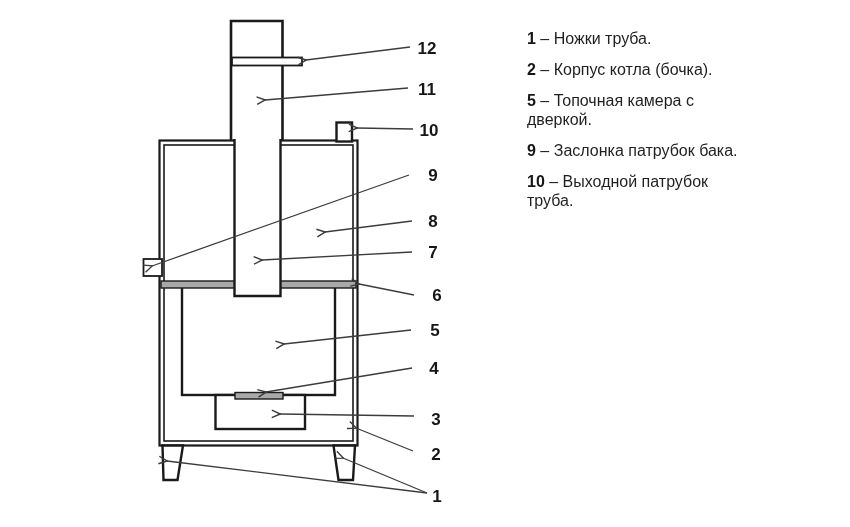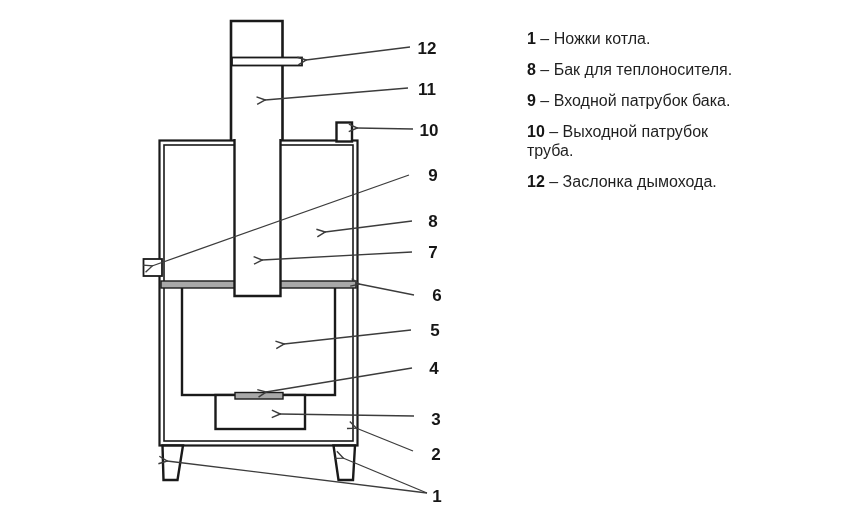--- a/index.html
+++ b/index.html
@@ -86,21 +86,22 @@
       <text class="callout-num" x="437" y="301">6</text>
       <text class="callout-num" x="435" y="336">5</text>
       <text class="callout-num" x="434" y="374">4</text>
       <text class="callout-num" x="436" y="425">3</text>
       <text class="callout-num" x="436" y="460">2</text>
       <text class="callout-num" x="437" y="502">1</text>
     </g>
   </svg>
 
   <div class="legend">
-    <p><b>1</b> <span>–</span> <span class="txt">Ножки котла.</span></p>
-    <p><b>8</b> <span>–</span> <span class="txt">Бак для теплоносителя.</span></p>
-    <p><b>9</b> <span>–</span> <span class="txt">Входной патрубок бака.</span></p>
+    <p><b>1</b> <span>–</span> <span class="txt">Ножки труба.</span></p>
+    <p><b>2</b> <span>–</span> <span class="txt">Корпус котла (бочка).</span></p>
+    <p><b>5</b> <span>–</span> <span class="txt">Топочная камера с
+дверкой.</span></p>
+    <p><b>9</b> <span>–</span> <span class="txt">Заслонка патрубок бака.</span></p>
     <p><b>10</b> <span>–</span> <span class="txt">Выходной патрубок
 труба.</span></p>
-    <p><b>12</b> <span>–</span> <span class="txt">Заслонка дымохода.</span></p>
   </div>
 
 </div>
 
 </body></html>

